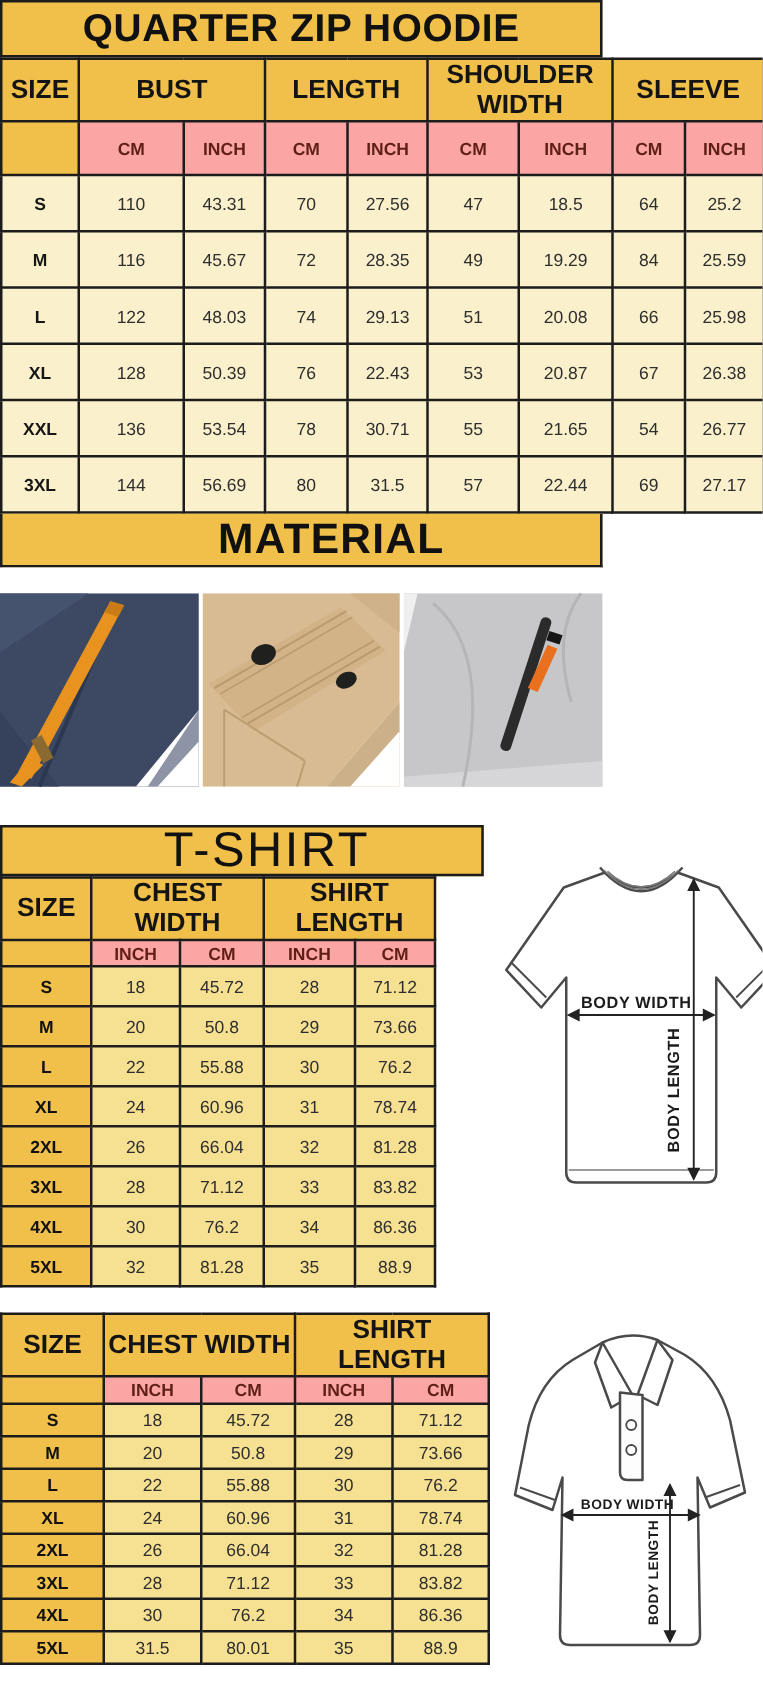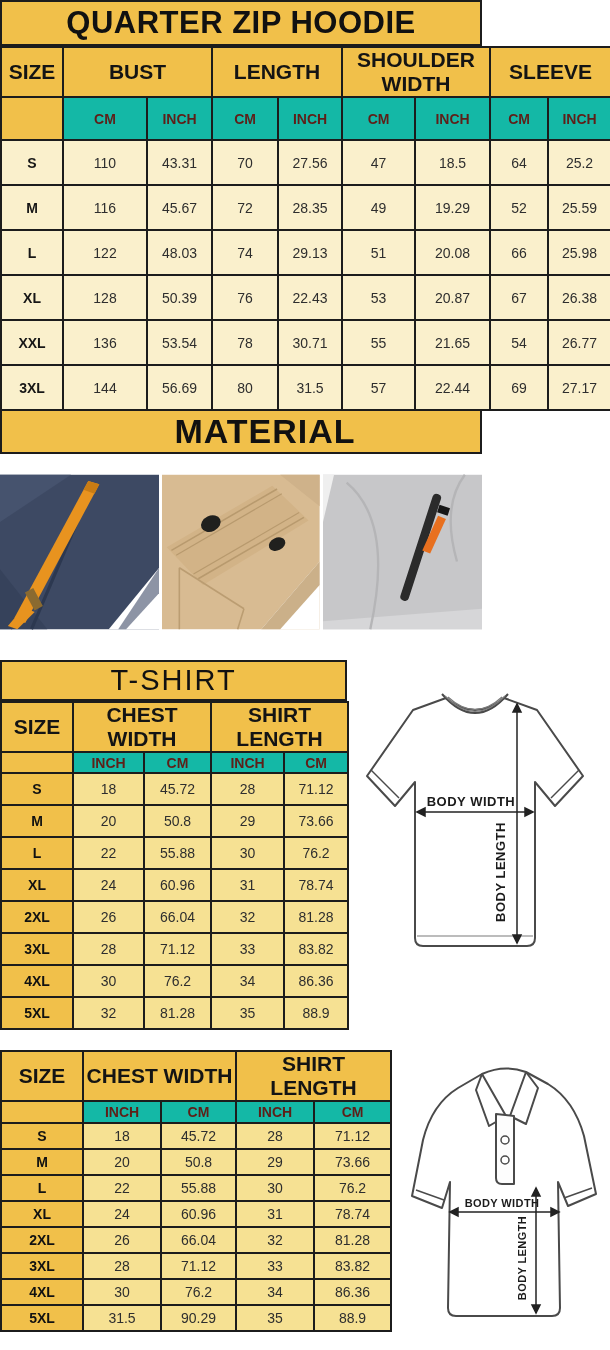--- a/index.html
+++ b/index.html
@@ -2,23 +2,23 @@
 <html><head>
 <meta charset="utf-8">
 <style>
   html,body{margin:0;padding:0;background:#fff;font-family:"Liberation Sans",sans-serif;}
   .page{width:482px;background:#fff;}
   
   table{border-collapse:collapse;table-layout:fixed;}
   th,td{border:2px solid #1c1c1c;text-align:center;vertical-align:middle;padding:0;}
   .tbl-title{background:#f1c04a;border:2px solid #1c1c1c;display:flex;align-items:center;justify-content:center;color:#111;}
   .big-title{height:42px;font-size:31px;font-weight:bold;letter-spacing:.5px;}
-  .mid-title{height:37px;font-size:29px;font-weight:normal;letter-spacing:2px;}
+  .mid-title{height:37px;font-size:39px;font-weight:normal;letter-spacing:2px;padding-left:40px;}
   .group-th{background:#f1c04a;font-size:21px;font-weight:bold;color:#141414;}
-  .unit-th{background:#14b8a6;font-size:14px;font-weight:bold;color:#5e1f18;}
+  .unit-th{background:#fca5a5;font-size:14px;font-weight:bold;color:#5e1f18;}
   .size-td{background:#f1c04a;font-size:14px;font-weight:bold;color:#111;}
   .val-td{font-size:14px;color:#2e2e2e;}
   .cream .val-td{background:#faf0cc;}
   .cream .size-td{background:#faf0cc;color:#161616;}
   .paleyellow .val-td{background:#f6e193;}
   .paleyellow .size-td{background:#f1c04a;}
   
   .hoodie-table{width:610px;}
   .hoodie-table .h1{height:46px;}
   .hoodie-table .h2{height:43px;}
@@ -94,21 +94,21 @@
       <td class="val-td">25.2</td>
     </tr>
     <tr class="data">
       <td class="size-td">M</td>
       <td class="val-td">116</td>
       <td class="val-td">45.67</td>
       <td class="val-td">72</td>
       <td class="val-td">28.35</td>
       <td class="val-td">49</td>
       <td class="val-td">19.29</td>
-      <td class="val-td">52</td>
+      <td class="val-td">84</td>
       <td class="val-td">25.59</td>
     </tr>
     <tr class="data">
       <td class="size-td">L</td>
       <td class="val-td">122</td>
       <td class="val-td">48.03</td>
       <td class="val-td">74</td>
       <td class="val-td">29.13</td>
       <td class="val-td">51</td>
       <td class="val-td">20.08</td>
@@ -388,21 +388,21 @@
         <tr class="data">
           <td class="size-td">4XL</td>
           <td class="val-td">30</td>
           <td class="val-td">76.2</td>
           <td class="val-td">34</td>
           <td class="val-td">86.36</td>
         </tr>
         <tr class="data">
           <td class="size-td">5XL</td>
           <td class="val-td">31.5</td>
-          <td class="val-td">90.29</td>
+          <td class="val-td">80.01</td>
           <td class="val-td">35</td>
           <td class="val-td">88.9</td>
         </tr>
       </tbody>
         </table>
     </div>
     <div class="diagram">
       <svg width="212" height="290" viewBox="0 0 212 290">
         <path d="M90,24 L66,38 Q40,54 31,90 L20,146 L50,158 L58,132 L56,258 Q56,266 64,266 L160,266 Q168,266 168,258 L166,132 L176,156 L204,144 L192,86 Q182,50 156,34 L134,22" fill="#ffffff" stroke="#4a4a4a" stroke-width="2" stroke-linejoin="round"></path>
         <path d="M90,24 Q112,14 134,22" fill="none" stroke="#4a4a4a" stroke-width="2"></path>

